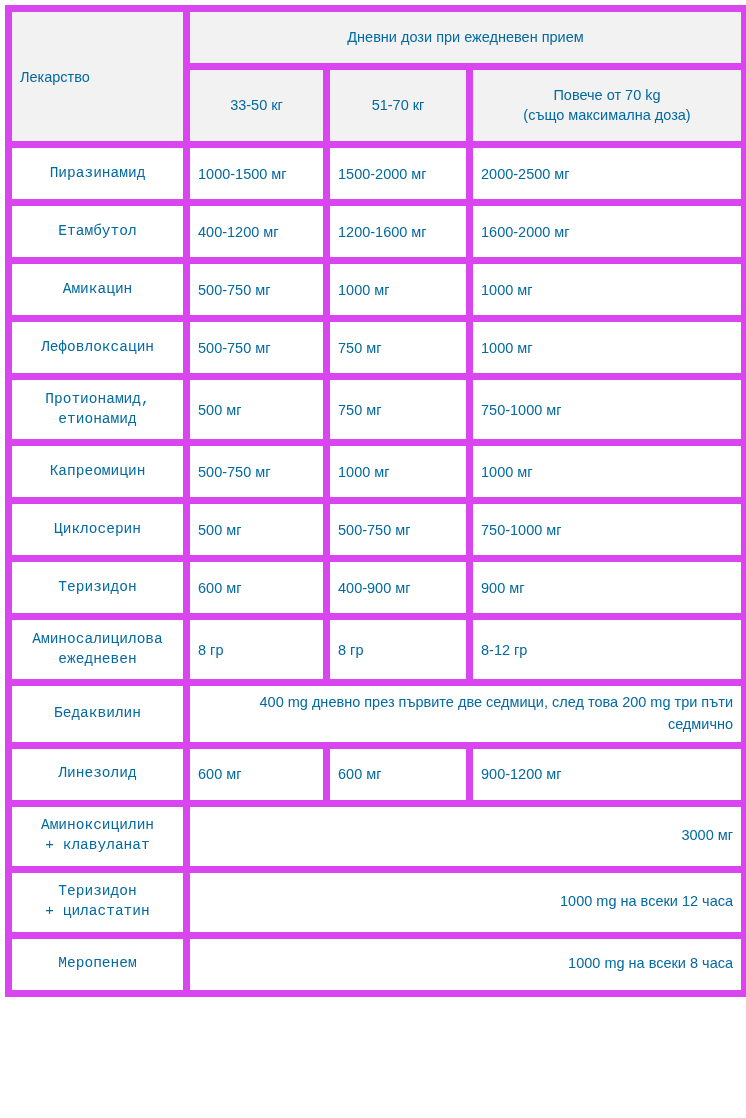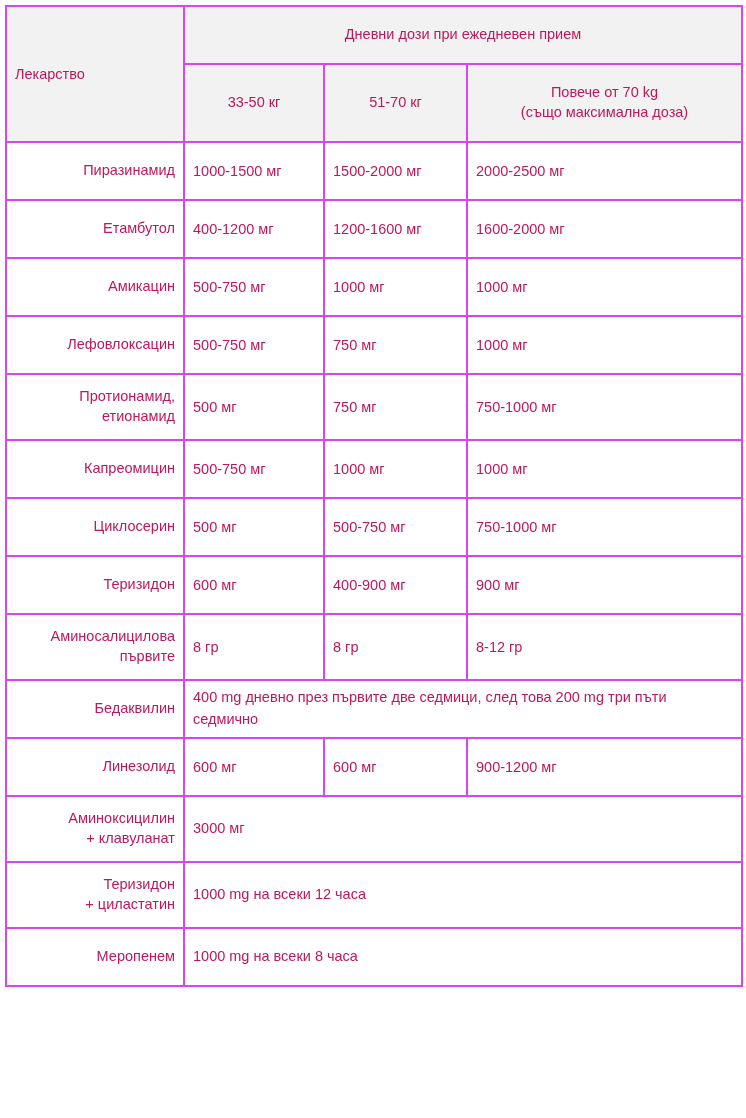--- a/index.html
+++ b/index.html
@@ -19,24 +19,24 @@
     box-sizing: border-box;
   }
   table.dose-table {
     border-collapse: collapse;
     width: 736px;
     margin: 5px 5px 0 5px;
     table-layout: fixed;
   }
   table.dose-table td,
   table.dose-table th {
-    border: 2px solid #d946ef;
+    border: 7px solid #d946ef;
     font-size: 14.5px;
     font-weight: normal;
-    color: #be185d;
+    color: #0369a1;
     vertical-align: middle;
     padding: 6px 8px;
     box-sizing: border-box;
   }
   
   th.head {
     background: #f2f2f2;
     font-weight: bold;
     text-align: center;
     line-height: 1.35;
@@ -54,31 +54,32 @@
     text-align: center;
     font-size: 14.5px;
     height: 58px;
   }
   th.head-sub {
     height: 78px;
     font-size: 14.5px;
   }
   
   td.drug {
-    text-align: right;
+    text-align: center;
     padding-left: 12px;
     line-height: 1.35;
     font-size: 14.5px;
+    font-family: Liberation Mono, monospace;
   }
   td.dose {
     text-align: left;
     font-size: 14.5px;
   }
   td.dose-wide {
-    text-align: left;
+    text-align: right;
     line-height: 1.5;
     font-size: 14.5px;
     padding: 10px 18px;
   }
   
   col.c-drug { width: 178px; }
   col.c-a { width: 140px; }
   col.c-b { width: 143px; }
   col.c-c { width: 275px; }
   tr.r-norm td { height: 58px; }
@@ -171,21 +172,21 @@
           <td class="drug">
             <div>Теризидон</div>
           </td>
           <td class="dose">600 мг</td>
           <td class="dose">400-900 мг</td>
           <td class="dose">900 мг</td>
         </tr>
         <tr class="r-xtall">
           <td class="drug">
             <div>Аминосалицилова</div>
-            <div>първите</div>
+            <div>ежедневен</div>
           </td>
           <td class="dose">8 гр</td>
           <td class="dose">8 гр</td>
           <td class="dose">8-12 гр</td>
         </tr>
         <tr class="r-norm">
           <td class="drug">
             <div>Бедаквилин</div>
           </td>
           <td class="dose-wide" colspan="3">400 mg дневно през първите две седмици, след това 200 mg три пъти седмично</td>

